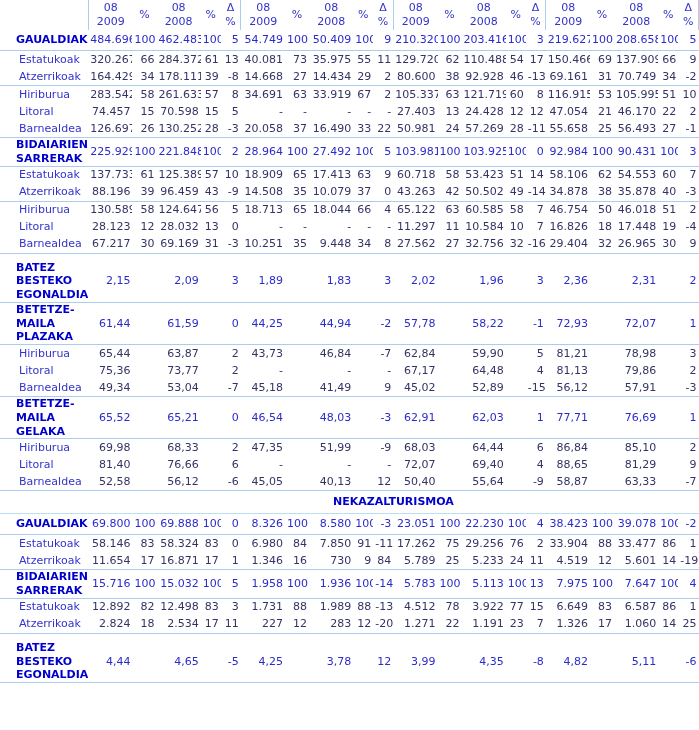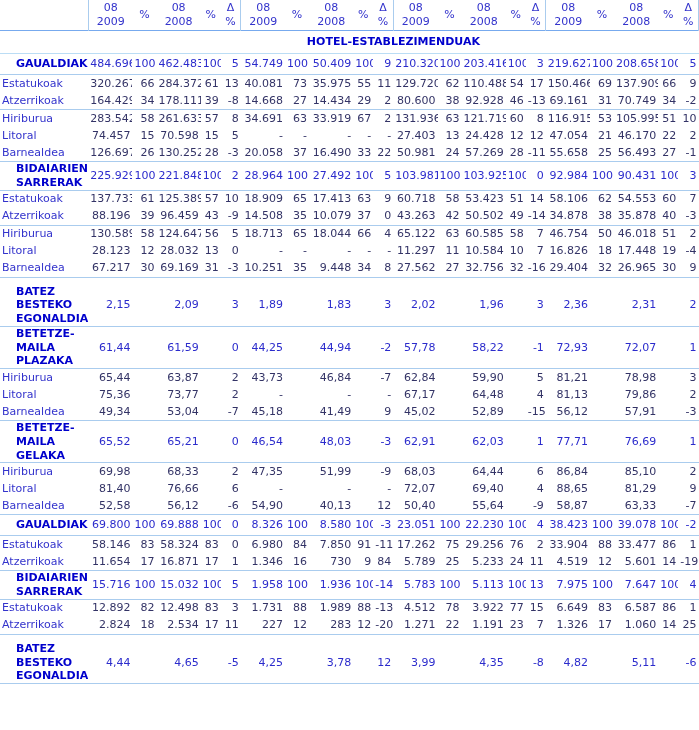--- a/index.html
+++ b/index.html
@@ -12,21 +12,21 @@
   th.region.gend{border-right:1px solid #aaccee;}
   th.pcol{color:#3333cc;font-weight:normal;text-align:center;height:30px;}
   th.pcol.gstart{border-left:1px solid #aaccee;margin-left:36px;}
   th.pcol.gend{border-right:1px solid #aaccee;}
   td.band{color:#0000cc;font-weight:bold;text-align:center;height:22px;
           border-top:1px solid #77aaee;border-bottom:1px solid #bbddf5;}
   td.band-left{border-top:1px solid #77aaee;border-bottom:1px solid #bbddf5;}
   tr.sep > td{border-bottom:1px solid #aaccee;}
   td.lbl{white-space:normal;}
   tr.main td.lbl{color:#0000cc;font-weight:bold;padding-left:16px;}
-  tr.sub td.lbl{color:#3333cc;padding-left:2px;}
+  tr.sub td.lbl{color:#3333cc;padding-left:19px;}
   td.v{text-align:right;color:#333366;white-space:nowrap;}
   tr.main td.v{color:#2b2bcc;}
   tr.main td{height:20px;}
   tr.sub td{height:17px;}
   tr.spacer td{height:7px;border:none;}
 </style>
 </head>
 <body>
 
 <div class="page">
@@ -73,24 +73,20 @@
           <th class="pcol">%</th>
           <th class="pcol">Δ %</th>
           <th class="pcol gstart">08 2009</th>
           <th class="pcol">%</th>
           <th class="pcol">08 2008</th>
           <th class="pcol">%</th>
           <th class="pcol gend">Δ %</th>
         </tr>
       </thead>
     <tbody id="tbody">
-        <tr>
-          <td class="band-left"></td>
-          <td class="band" colspan="20">HOTEL-ESTABLEZIMENDUAK</td>
-        </tr>
         <tr class="main sep">
           <td class="lbl">GAUALDIAK</td>
           <td class="v">484.696</td>
           <td class="v">100</td>
           <td class="v">462.483</td>
           <td class="v">100</td>
           <td class="v">5</td>
           <td class="v">54.749</td>
           <td class="v">100</td>
           <td class="v">50.409</td>
@@ -158,21 +154,21 @@
           <td class="v">283.542</td>
           <td class="v">58</td>
           <td class="v">261.633</td>
           <td class="v">57</td>
           <td class="v">8</td>
           <td class="v">34.691</td>
           <td class="v">63</td>
           <td class="v">33.919</td>
           <td class="v">67</td>
           <td class="v">2</td>
-          <td class="v">131.936</td>
+          <td class="v">105.337</td>
           <td class="v">63</td>
           <td class="v">121.719</td>
           <td class="v">60</td>
           <td class="v">8</td>
           <td class="v">116.915</td>
           <td class="v">53</td>
           <td class="v">105.995</td>
           <td class="v">51</td>
           <td class="v">10</td>
         </tr>
@@ -547,35 +543,39 @@
           <td class="v"></td>
           <td class="v">9</td>
         </tr>
         <tr class="sub sep">
           <td class="lbl">Barnealdea</td>
           <td class="v">52,58</td>
           <td class="v"></td>
           <td class="v">56,12</td>
           <td class="v"></td>
           <td class="v">-6</td>
-          <td class="v">54,90</td>
+          <td class="v">45,05</td>
           <td class="v"></td>
           <td class="v">40,13</td>
           <td class="v"></td>
           <td class="v">12</td>
           <td class="v">50,40</td>
           <td class="v"></td>
           <td class="v">55,64</td>
           <td class="v"></td>
           <td class="v">-9</td>
           <td class="v">58,87</td>
           <td class="v"></td>
           <td class="v">63,33</td>
           <td class="v"></td>
           <td class="v">-7</td>
+        </tr>
+        <tr>
+          <td class="band-left"></td>
+          <td class="band" colspan="20">NEKAZALTURISMOA</td>
         </tr>
         <tr class="main sep">
           <td class="lbl">GAUALDIAK</td>
           <td class="v">69.800</td>
           <td class="v">100</td>
           <td class="v">69.888</td>
           <td class="v">100</td>
           <td class="v">0</td>
           <td class="v">8.326</td>
           <td class="v">100</td>

